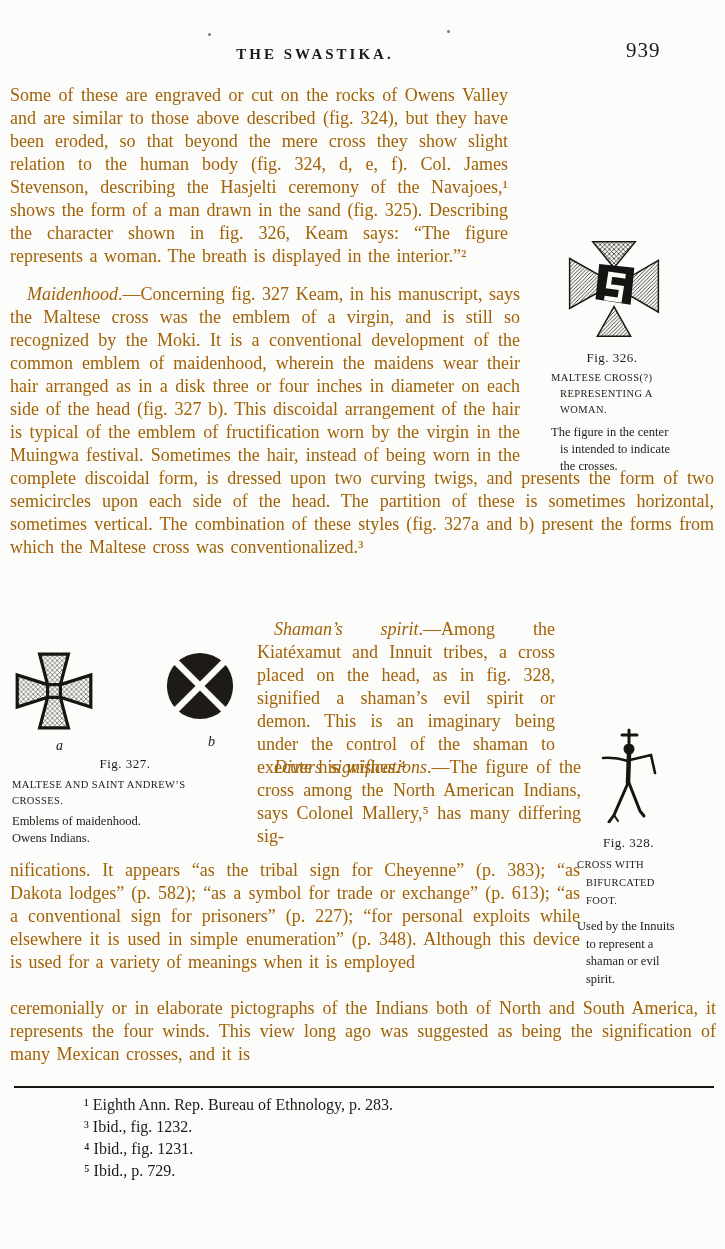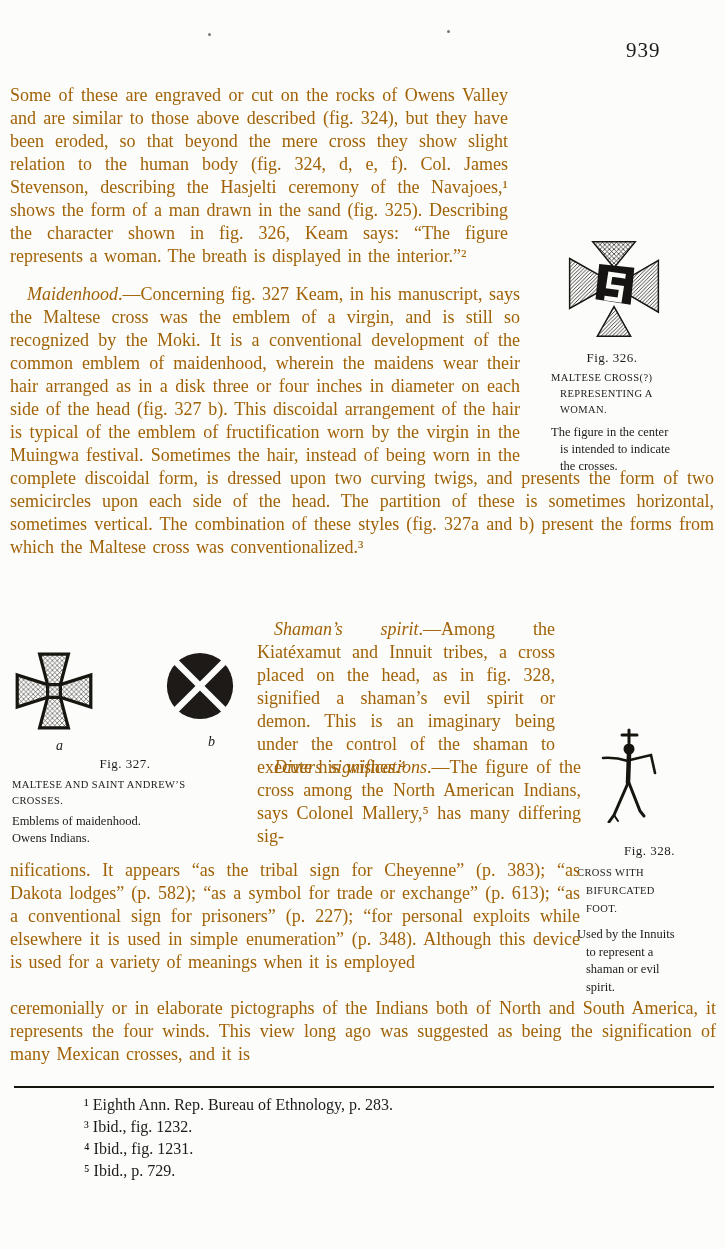--- a/index.html
+++ b/index.html
@@ -58,20 +58,21 @@
       </pattern>
       <pattern id="xhatchLight" patternUnits="userSpaceOnUse" width="6" height="6">
         <path d="M0,6 L6,0 M0,0 L6,6" stroke="#2a2824" stroke-width="0.7"></path>
       </pattern>
     </defs>
   </svg>
 
   <div class="abs speck" style="top:33px;left:208px"></div>
   <div class="abs speck" style="top:30px;left:447px"></div>
 
+  <div class="abs running-title">THE SWASTIKA.</div>
   <div class="abs page-number">939</div>
 
   <div class="abs bodytext" style="top:84px;left:10px;width:704px">
     <span class="sp sp1"></span><span>Some of these are engraved or cut on the rocks of Owens Valley and are similar to those above described (fig. 324), but they have been eroded, so that beyond the mere cross they show slight relation to the human body (fig. 324, d, e, f).  Col. James Stevenson, describing the Hasjelti ceremony of the Navajoes,¹ shows the form of a man drawn in the sand (fig. 325).  Describing the character shown in fig. 326, Keam says: “The figure represents a woman. The breath is displayed in the interior.”²</span>
   </div>
 
   <div class="abs figure" style="top:240px;left:551px;width:122px">
     <svg width="94" height="98" viewBox="0 0 100 106" style="margin-left:16px">
       <polygon points="27,2 73,2 50,30" fill="url(#xhatch)" stroke="#17150f" stroke-width="1.6"></polygon>
       <polygon points="2,20 50,47 2,74" fill="url(#hatch)" stroke="#17150f" stroke-width="1.6"></polygon>
@@ -129,21 +130,21 @@
         <line x1="23" y1="8" x2="38" y2="8" stroke-width="3"></line>
         <circle cx="30" cy="22" r="5.5" fill="#17150f" stroke="none"></circle>
         <line x1="30" y1="27" x2="29" y2="56" stroke-width="4.5"></line>
         <path d="M29,34 Q16,30 4,31" stroke-width="2.6"></path>
         <path d="M31,33 L52,28 L56,46" stroke-width="2.6"></path>
         <path d="M29,56 L15,88 L10,95" stroke-width="3"></path>
         <path d="M15,88 L19,94" stroke-width="2"></path>
         <path d="M30,56 L41,84 L45,89" stroke-width="3"></path>
       </g>
     </svg>
-    <div class="fig-label" style="margin-top:16px;text-align:right;padding-left:26px">Fig. 328.</div>
+    <div class="fig-label" style="margin-top:8px;text-align:left;padding-left:26px">Fig. 328.</div>
     <div class="fig-caption hang" style="margin-top:5px;width:88px;line-height:18px">CROSS WITH BIFURCATED FOOT.</div>
     <div class="fig-note hang" style="margin-top:8px;width:90px;line-height:17.5px">Used by the Innuits to represent a shaman or evil spirit.</div>
   </div>
 
   <div class="abs bodytext" style="top:859px;left:10px;width:570px">
     <span>nifications.  It appears “as the tribal sign for Cheyenne” (p. 383); “as Dakota lodges” (p. 582); “as a symbol for trade or exchange” (p. 613); “as a conventional sign for prisoners” (p. 227); “for personal exploits while elsewhere it is used in simple enumeration” (p. 348).  Although this device is used for a variety of meanings when it is employed</span>
   </div>
 
   <div class="abs bodytext" style="top:997px;left:10px;width:706px">
     <span>ceremonially or in elaborate pictographs of the Indians both of North and South America, it represents the four winds.  This view long ago was suggested as being the signification of many Mexican crosses, and it is</span>

